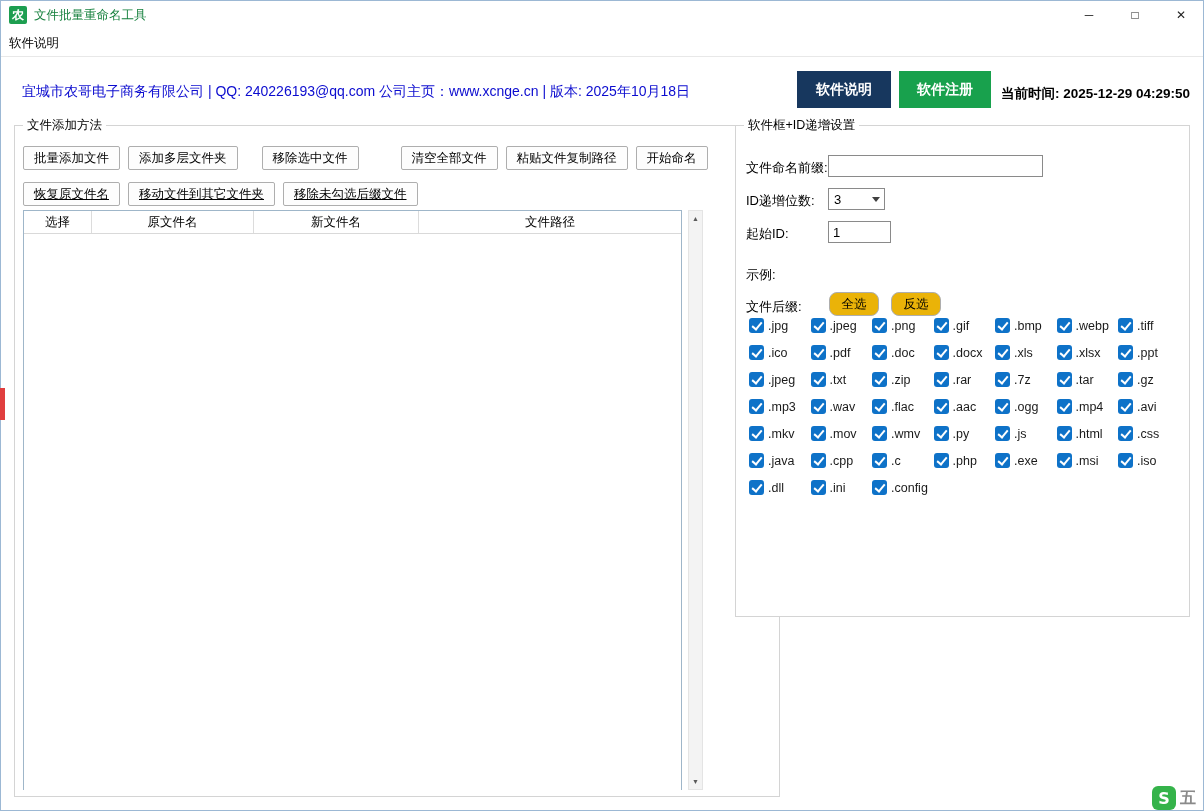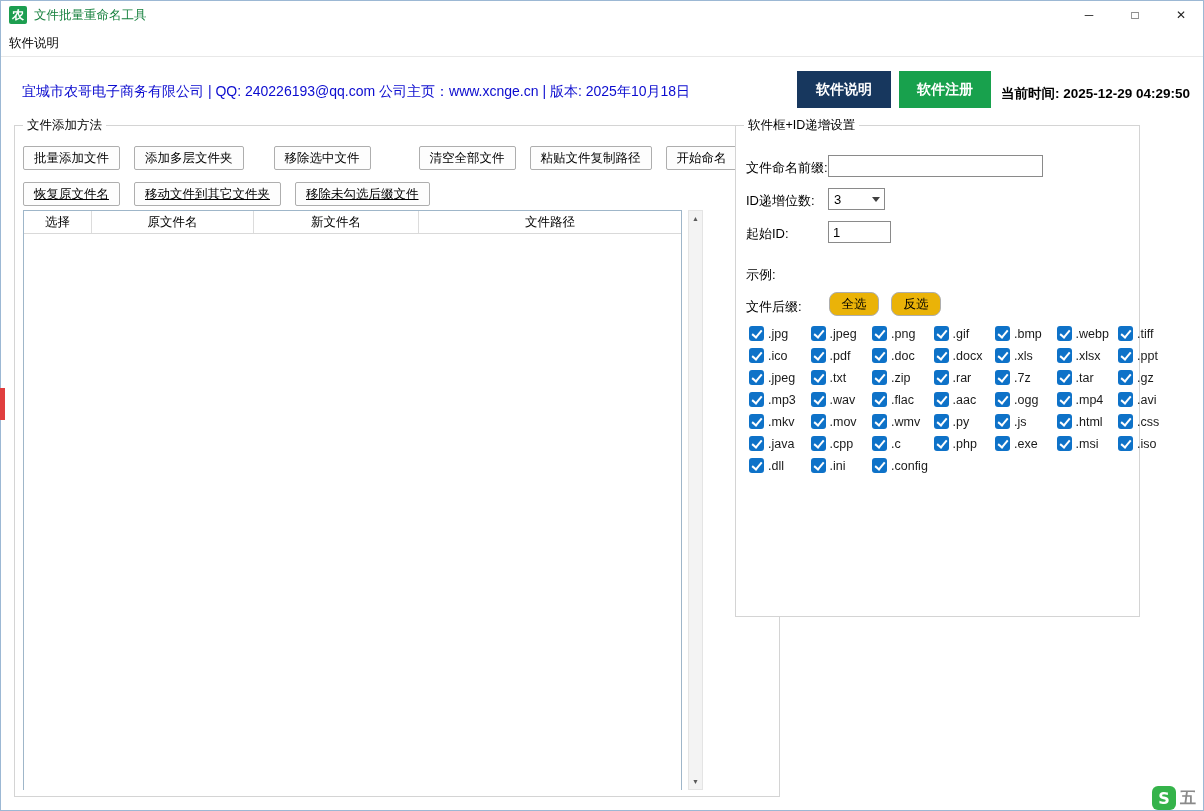--- a/index.html
+++ b/index.html
@@ -21,25 +21,25 @@
   
   .header{position:absolute;left:0;top:58px;width:100%;height:62px;background:#fff;}
   .company-info{position:absolute;left:22px;top:25px;font-size:14px;color:#0b0bcf;white-space:nowrap;}
   .btn-dark{position:absolute;left:797px;top:13px;width:94px;height:37px;background:#17375e;color:#fff;font-size:14px;font-weight:bold;border:none;cursor:pointer;}
   .btn-green{position:absolute;left:899px;top:13px;width:92px;height:37px;background:#18a14d;color:#fff;font-size:14px;font-weight:bold;border:none;cursor:pointer;}
   .time-text{position:absolute;left:1001px;top:27px;font-size:13.5px;color:#000;white-space:nowrap;font-weight:bold;}
 
   
   .groupbox{position:absolute;border:1px solid #d4d4d4;background:#fff;}
   .gb-left{left:14px;top:125px;width:766px;height:672px;}
-  .gb-right{left:735px;top:125px;width:405px;height:492px;text-decoration:underline;}
+  .gb-right{left:735px;top:125px;width:455px;height:492px;text-decoration:underline;}
   .gb-label{position:absolute;top:-9px;left:8px;background:#fff;padding:0 4px;font-size:12.5px;color:#000;}
 
   
-  .toolbar{position:absolute;left:8px;display:flex;gap:6px;}
+  .toolbar{position:absolute;left:8px;display:flex;}
   .tb1{top:20px;}
   .tb2{top:56px;text-decoration:underline;}
   .wbtn{height:24px;margin-right:8px;padding:0 10px;background:#fdfdfd;border:1px solid #aeaeae;border-radius:2px;font-size:12.5px;color:#000;white-space:nowrap;cursor:pointer;}
   .tb1 .wbtn:nth-child(3){margin-left:16px;}
   .tb1 .wbtn:nth-child(4){margin-left:34px;}
 
   
   .filetable{position:absolute;left:8px;top:84px;width:659px;height:580px;border:1px solid #9fb6c9;background:#fff;}
   .thead{display:flex;height:23px;border-bottom:1px solid #d9d9d9;background:#fff;}
   .th{display:flex;align-items:center;justify-content:center;font-size:12.5px;border-right:1px solid #dcdcdc;color:#000;}
@@ -54,21 +54,21 @@
   
   .rlabel{position:absolute;font-size:13px;color:#000;white-space:nowrap;}
   .tinput{position:absolute;height:22px;border:1px solid #8a8a8a;background:#fff;font-size:13px;padding:0 4px;}
   .combo{position:absolute;left:92px;top:62px;width:57px;height:22px;border:1px solid #8a8a8a;background:#fff;display:flex;align-items:center;cursor:pointer;}
   .combo-val{flex:1;padding-left:5px;font-size:13px;}
   .combo-arrowbox{width:17px;height:100%;display:flex;align-items:center;justify-content:center;}
   .combo-arrow{width:0;height:0;border-left:4px solid transparent;border-right:4px solid transparent;border-top:5px solid #404040;}
   .sbtn{position:absolute;top:166px;width:50px;height:24px;background:#eab308;border:1px solid #aeaeae;border-radius:8px;font-size:12.5px;cursor:pointer;}
 
   
-  .ext-grid{position:absolute;left:13px;top:200px;width:434px;display:grid;grid-template-columns:repeat(7,61.5px);row-gap:7px;}
+  .ext-grid{position:absolute;left:13px;top:192px;width:434px;display:grid;grid-template-columns:repeat(7,61.5px);row-gap:12px;}
   .ext-item{display:flex;align-items:center;height:15px;cursor:default;}
   .cb{width:15px;height:15px;background:#0e72c8;border-radius:3px;position:relative;flex:none;}
   .cb::after{content:"";position:absolute;left:5px;top:2px;width:4px;height:8px;border:2px solid #fff;border-top:0;border-left:0;transform:rotate(40deg);}
   .ext-label{margin-left:4px;font-size:12.5px;color:#1a1a1a;}
 
   
   .red-edge{position:absolute;left:0;top:388px;width:5px;height:32px;background:#e03e3e;z-index:60;}
   .watermark{position:absolute;right:8px;bottom:1px;display:flex;align-items:center;z-index:40;}
   .wm-icon{width:24px;height:24px;background:#35b34a;border-radius:6px;color:#fff;font-weight:bold;font-size:16px;display:flex;align-items:center;justify-content:center;font-family:"DejaVu Sans",sans-serif;}
   .wm-text{margin-left:4px;color:#8a8a8a;font-size:16px;font-weight:bold;}

